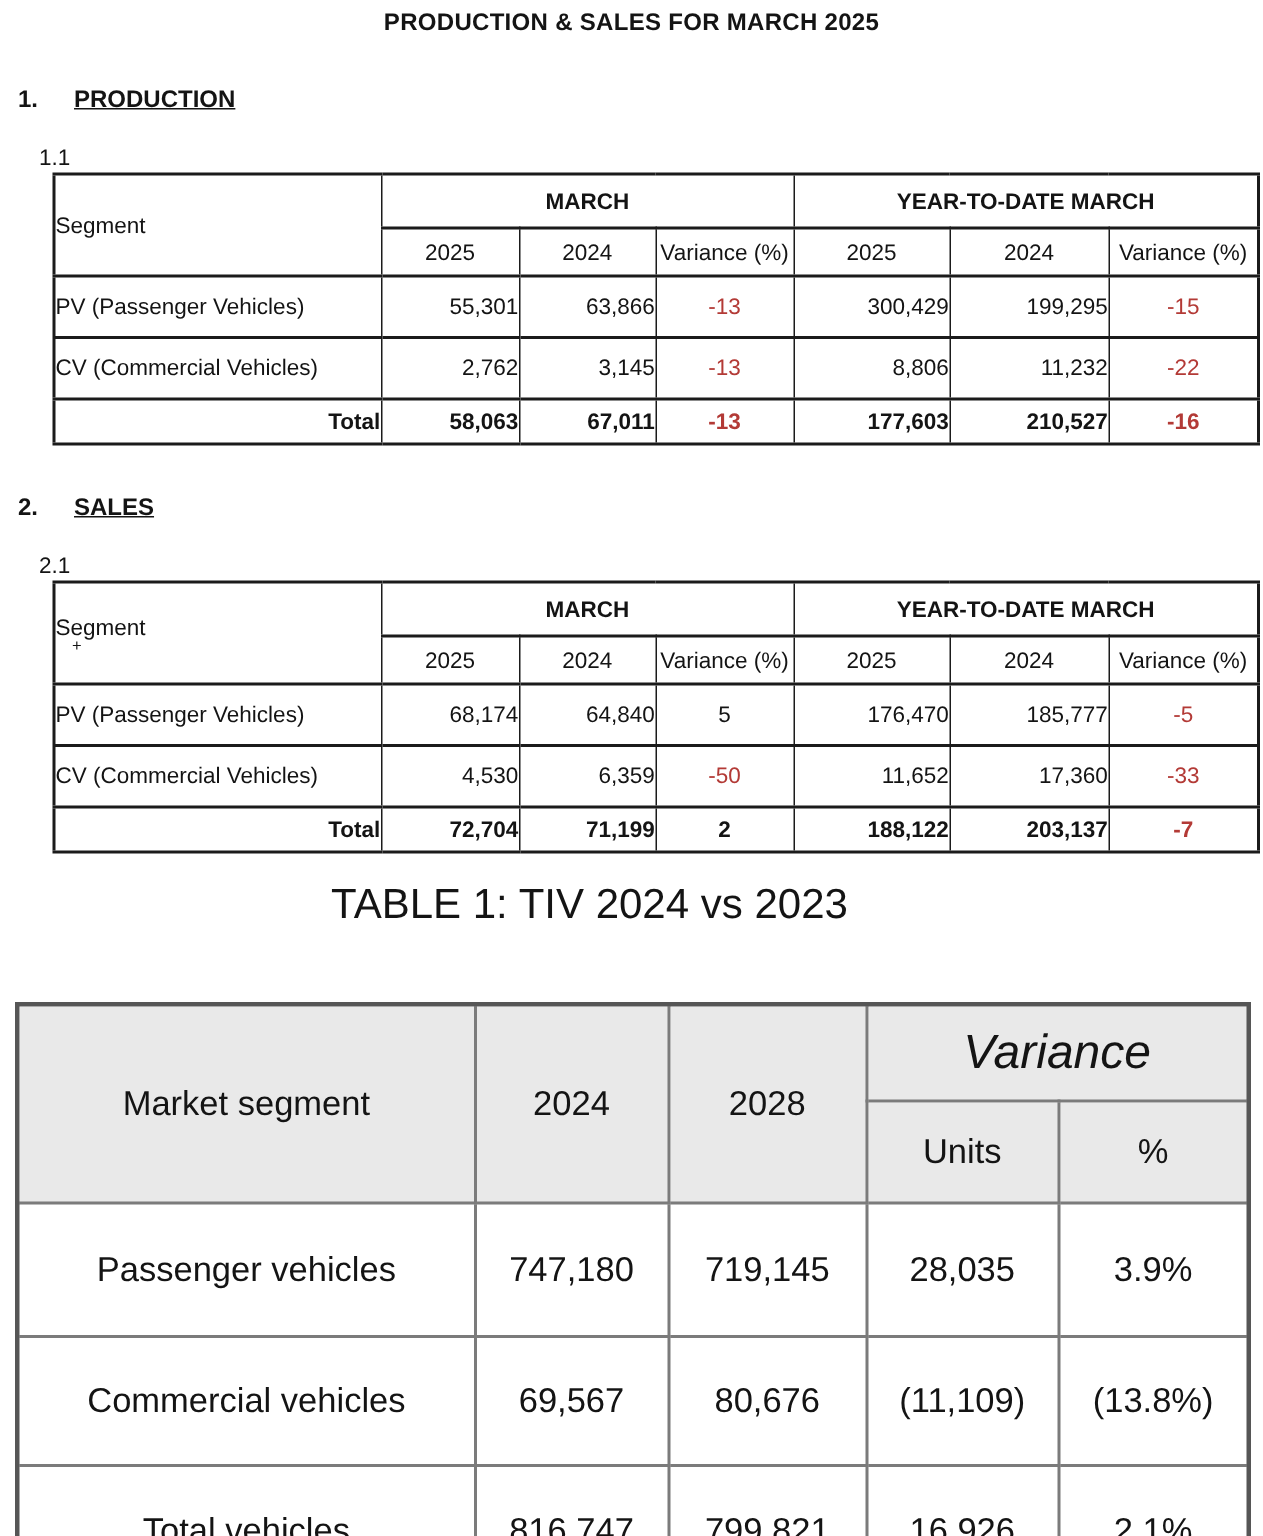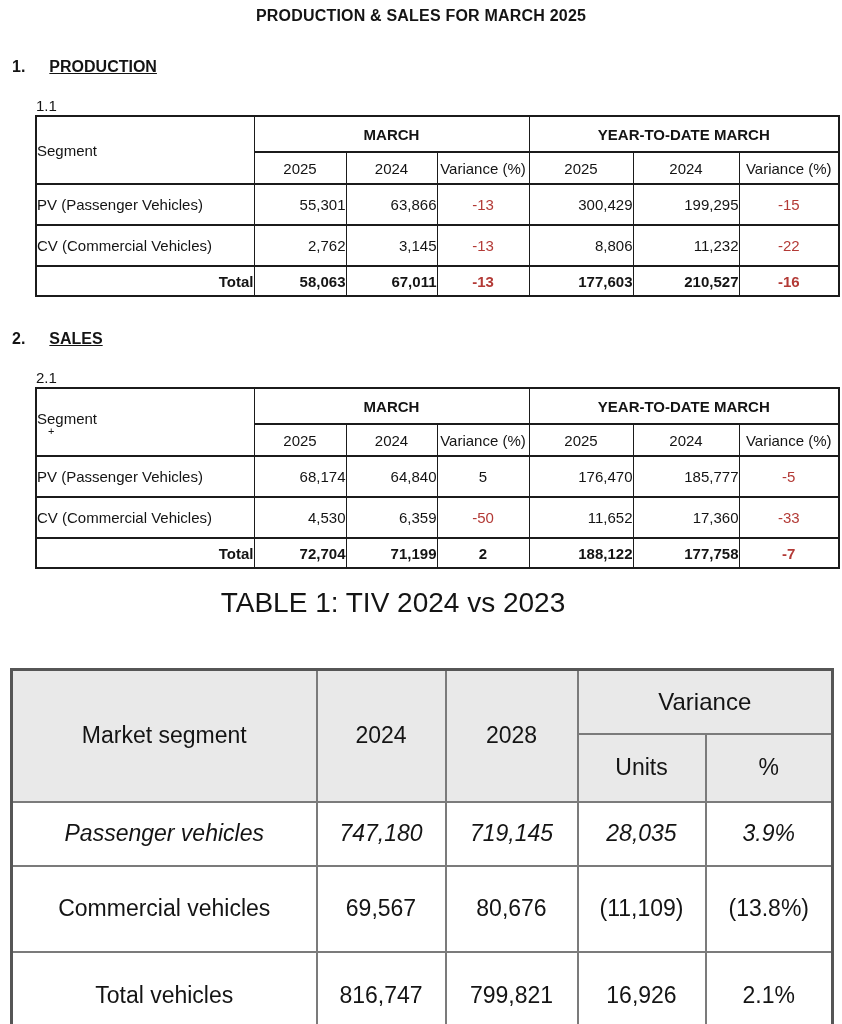--- a/index.html
+++ b/index.html
@@ -16,21 +16,21 @@
     overflow:hidden;
   }
   .doc-title{
     padding-top:7px;text-align:center;font-size:16px;font-weight:bold;
     letter-spacing:.2px;
   }
   .section-heading{
     margin:33px 0 0 12px;font-size:16px;font-weight:bold;display:flex;gap:24px;
   }
   .section-heading .sec-label{text-decoration:underline;text-align:center;}
-  .subsection{margin:21px 0 1px 36px;font-size:15px;}
+  .subsection{margin:21px 0 1px 26px;font-size:15px;}
   
   table.ps-table{
     border-collapse:collapse;table-layout:fixed;
     margin-left:35px;width:803px;font-size:15px;
   }
   table.ps-table td{
     border:1px solid #1b1b1b;border-top-width:2px;border-bottom-width:2px;
     padding:0;vertical-align:middle;overflow:hidden;white-space:nowrap;
   }
   table.ps-table{border:2px solid #1b1b1b;}
@@ -58,24 +58,24 @@
     margin:49px 0 0 10px;width:821px;font-size:23px;
     border:3px solid var(--tiv-border-outer);
   }
   table.tiv-table td{
     border:2px solid var(--tiv-border);text-align:center;vertical-align:middle;
     padding:0;overflow:hidden;
   }
   .tiv-head td{background:var(--tiv-header-bg);}
   tr.tiv-hrow1{height:64px;}
   tr.tiv-hrow2{height:68px;}
-  tr.tiv-drow1{height:64px;font-style:italic;}
+  tr.tiv-drow1{height:89px;}
   tr.tiv-drow2{height:86px;}
   tr.tiv-drow3{height:88px;}
-  .tiv-variance{font-size:24px;}
+  .tiv-variance{font-size:32px;font-style:italic;}
 </style>
 </head>
 <body>
 
 <div class="doc-title">PRODUCTION &amp; SALES FOR MARCH 2025</div>
 
 <div class="section-heading">
   <span>1.</span>
   <span class="sec-label">PRODUCTION</span>
 </div>
@@ -187,21 +187,21 @@
     <td class="num">11,652</td>
     <td class="num">17,360</td>
     <td class="var-cell neg">-33</td>
   </tr>
   <tr class="ps-trow">
     <td class="total-label">Total</td>
     <td class="num">72,704</td>
     <td class="num">71,199</td>
     <td class="var-cell">2</td>
     <td class="num">188,122</td>
-    <td class="num">177,758</td>
+    <td class="num">203,137</td>
     <td class="var-cell neg">-7</td>
   </tr>
 </tbody>
   </table>
 
 <div class="tiv-title">TABLE 1: TIV 2024 vs 2023</div>
 
 <table class="tiv-table">
   <colgroup>
     <col style="width:305px">

